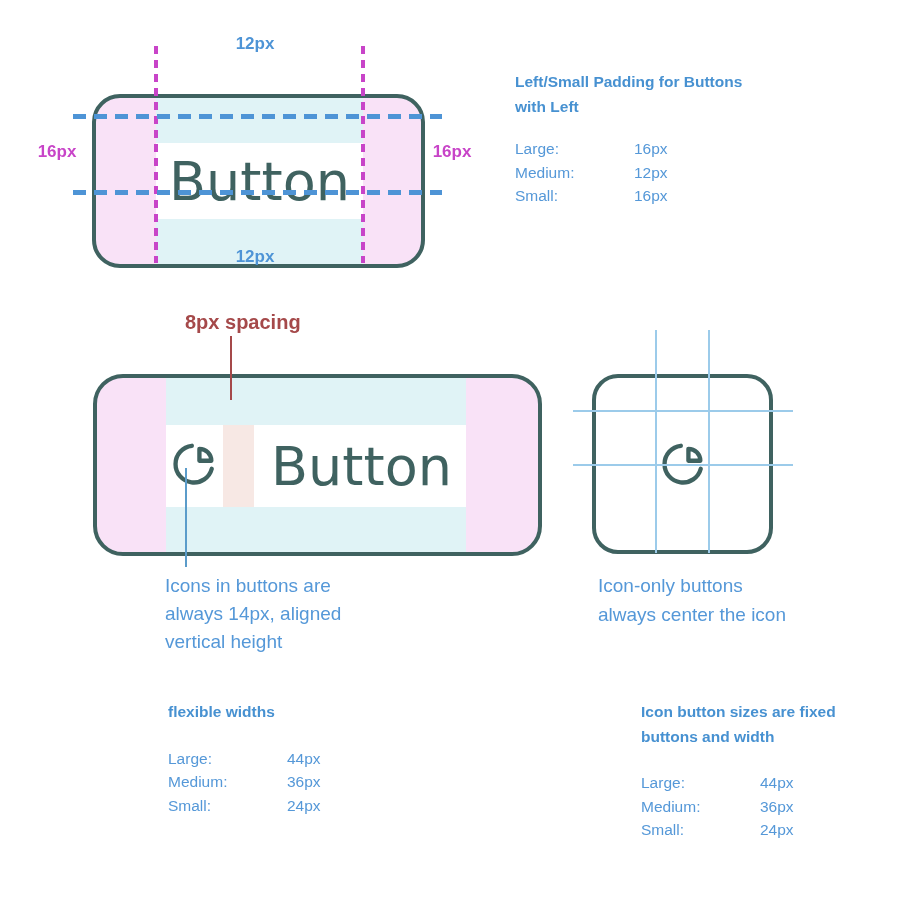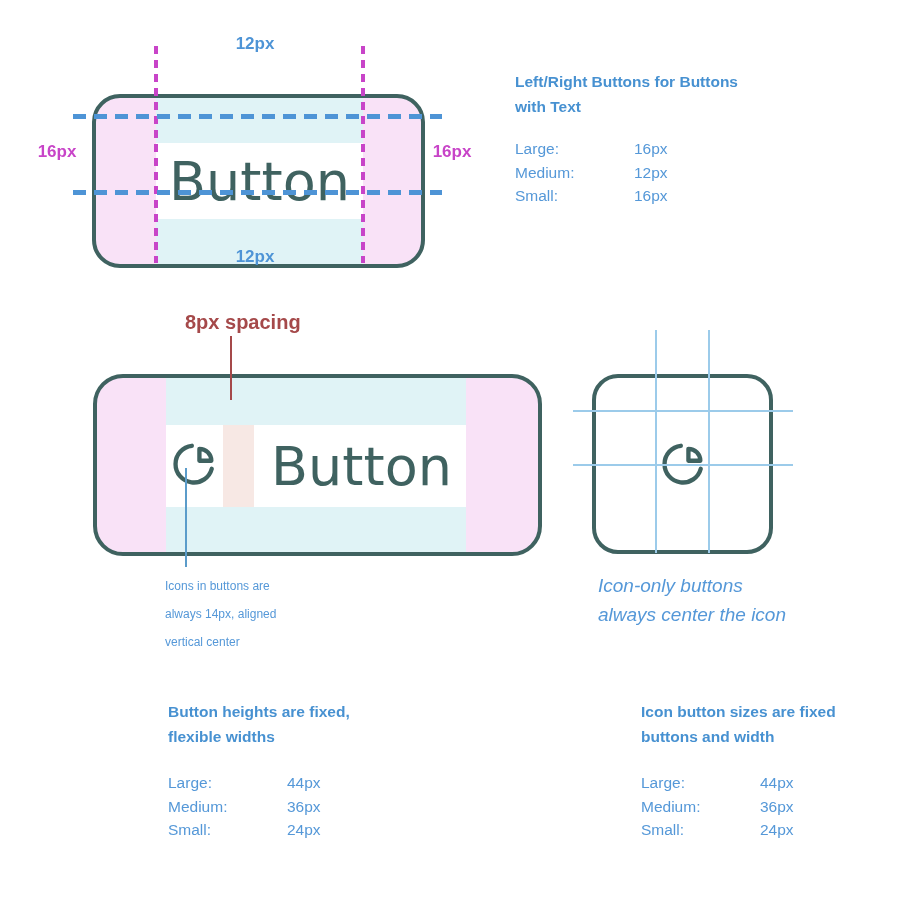--- a/index.html
+++ b/index.html
@@ -30,21 +30,21 @@
   }
   
   .vdash{width:4px;background:repeating-linear-gradient(to bottom,var(--magenta) 0 8px,transparent 8px 14px);}
   .hdash{height:5px;background:repeating-linear-gradient(to right,var(--dashblue) 0 13px,transparent 13px 21px);}
   .gridline{background:var(--gridblue);z-index:4;}
   .leader{z-index:5;}
   .dim-label{font-size:17px;font-weight:700;text-align:center;width:48px;}
   .dim-blue{color:var(--dashblue);}
   .dim-magenta{color:var(--magenta);}
   
-  .caption{font-size:12px;line-height:28px;color:var(--textblue);}
+  .caption{font-size:19px;line-height:28px;color:var(--textblue);}
   .spacing-label{font-size:20px;font-weight:700;color:var(--red);}
   
   .spec-title{font-size:15.5px;font-weight:700;line-height:24.5px;color:var(--headblue);}
   .spec-rows{margin-top:18px;font-size:15.5px;line-height:23.5px;color:var(--textblue);}
   .spec-row{display:flex;gap:41px;}
   .spec-row .lbl{width:78px;}
   .icon-52{width:52px;height:52px;}
   svg .stroke{stroke:var(--teal);stroke-width:2;fill:none;stroke-linecap:round;stroke-linejoin:round;}
 </style>
 </head>
@@ -62,22 +62,22 @@
   <div class="abs vdash" style="left:361px;top:46px;height:217px;"></div>
   <div class="abs hdash" style="left:73px;top:114px;width:369px;"></div>
   <div class="abs hdash" style="left:73px;top:190px;width:369px;"></div>
 
   <div class="abs dim-label dim-blue" style="left:231px;top:34px;">12px</div>
   <div class="abs dim-label dim-blue" style="left:231px;top:247px;">12px</div>
   <div class="abs dim-label dim-magenta" style="left:33px;top:142px;">16px</div>
   <div class="abs dim-label dim-magenta" style="left:428px;top:142px;">16px</div>
 
   <div class="abs" style="left:515px;top:70px;">
-    <div class="spec-title">Left/Right Buttons for Buttons</div>
-    <div class="spec-title">with Text</div>
+    <div class="spec-title">Left/Small Padding for Buttons</div>
+    <div class="spec-title">with Left</div>
     <div class="spec-rows">
       <div class="spec-row">
         <span class="lbl">Large:</span>
         <span class="val">16px</span>
       </div>
       <div class="spec-row">
         <span class="lbl">Medium:</span>
         <span class="val">12px</span>
       </div>
       <div class="spec-row">
@@ -97,41 +97,40 @@
     <svg class="inner icon-52" viewBox="0 0 24 24" style="left:71px;top:60px;">
       <path class="stroke" d="M11 3.6 A8.5 8.5 0 1 0 20.2 14.2"></path>
       <path class="stroke" d="M14.5 10.5 L14.5 5 A5.5 5.5 0 0 1 20 10.5 Z"></path>
     </svg>
     <div class="inner big-label" style="left:160px;top:47px;width:209px;height:82px;font-size:54px;">Button</div>
   </div>
   <div class="abs leader" style="left:185px;top:468px;width:2px;height:99px;background:var(--leaderblue);"></div>
   <div class="abs caption" style="left:165px;top:572px;">
     <div>Icons in buttons are</div>
     <div>always 14px, aligned</div>
-    <div>vertical center</div>
+    <div>vertical height</div>
   </div>
 
   <div class="abs gridline" style="left:655px;top:330px;width:2px;height:223px;"></div>
   <div class="abs gridline" style="left:708px;top:330px;width:2px;height:223px;"></div>
   <div class="abs gridline" style="left:573px;top:410px;width:220px;height:2px;"></div>
   <div class="abs gridline" style="left:573px;top:464px;width:220px;height:2px;"></div>
 
   <div class="fig-btn" style="left:592px;top:348px;width:181px;height:180px;border-radius:26px;background:#ffffff;z-index:1;">
     <svg class="inner icon-52" viewBox="0 0 24 24" style="left:61px;top:60px;">
       <path class="stroke" d="M11 3.6 A8.5 8.5 0 1 0 20.2 14.2"></path>
       <path class="stroke" d="M14.5 10.5 L14.5 5 A5.5 5.5 0 0 1 20 10.5 Z"></path>
     </svg>
   </div>
-  <div class="abs caption" style="left:598px;top:572px;font-size:19px;line-height:28.5px;font-style:italic;">
+  <div class="abs caption" style="left:598px;top:572px;font-size:19px;line-height:28.5px;">
     <div>Icon-only buttons</div>
     <div>always center the icon</div>
   </div>
 
   <div class="abs" style="left:168px;top:700px;">
-    <div class="spec-title">Button heights are fixed,</div>
     <div class="spec-title">flexible widths</div>
     <div class="spec-rows" style="margin-top:22px;">
       <div class="spec-row">
         <span class="lbl">Large:</span>
         <span class="val">44px</span>
       </div>
       <div class="spec-row">
         <span class="lbl">Medium:</span>
         <span class="val">36px</span>
       </div>

